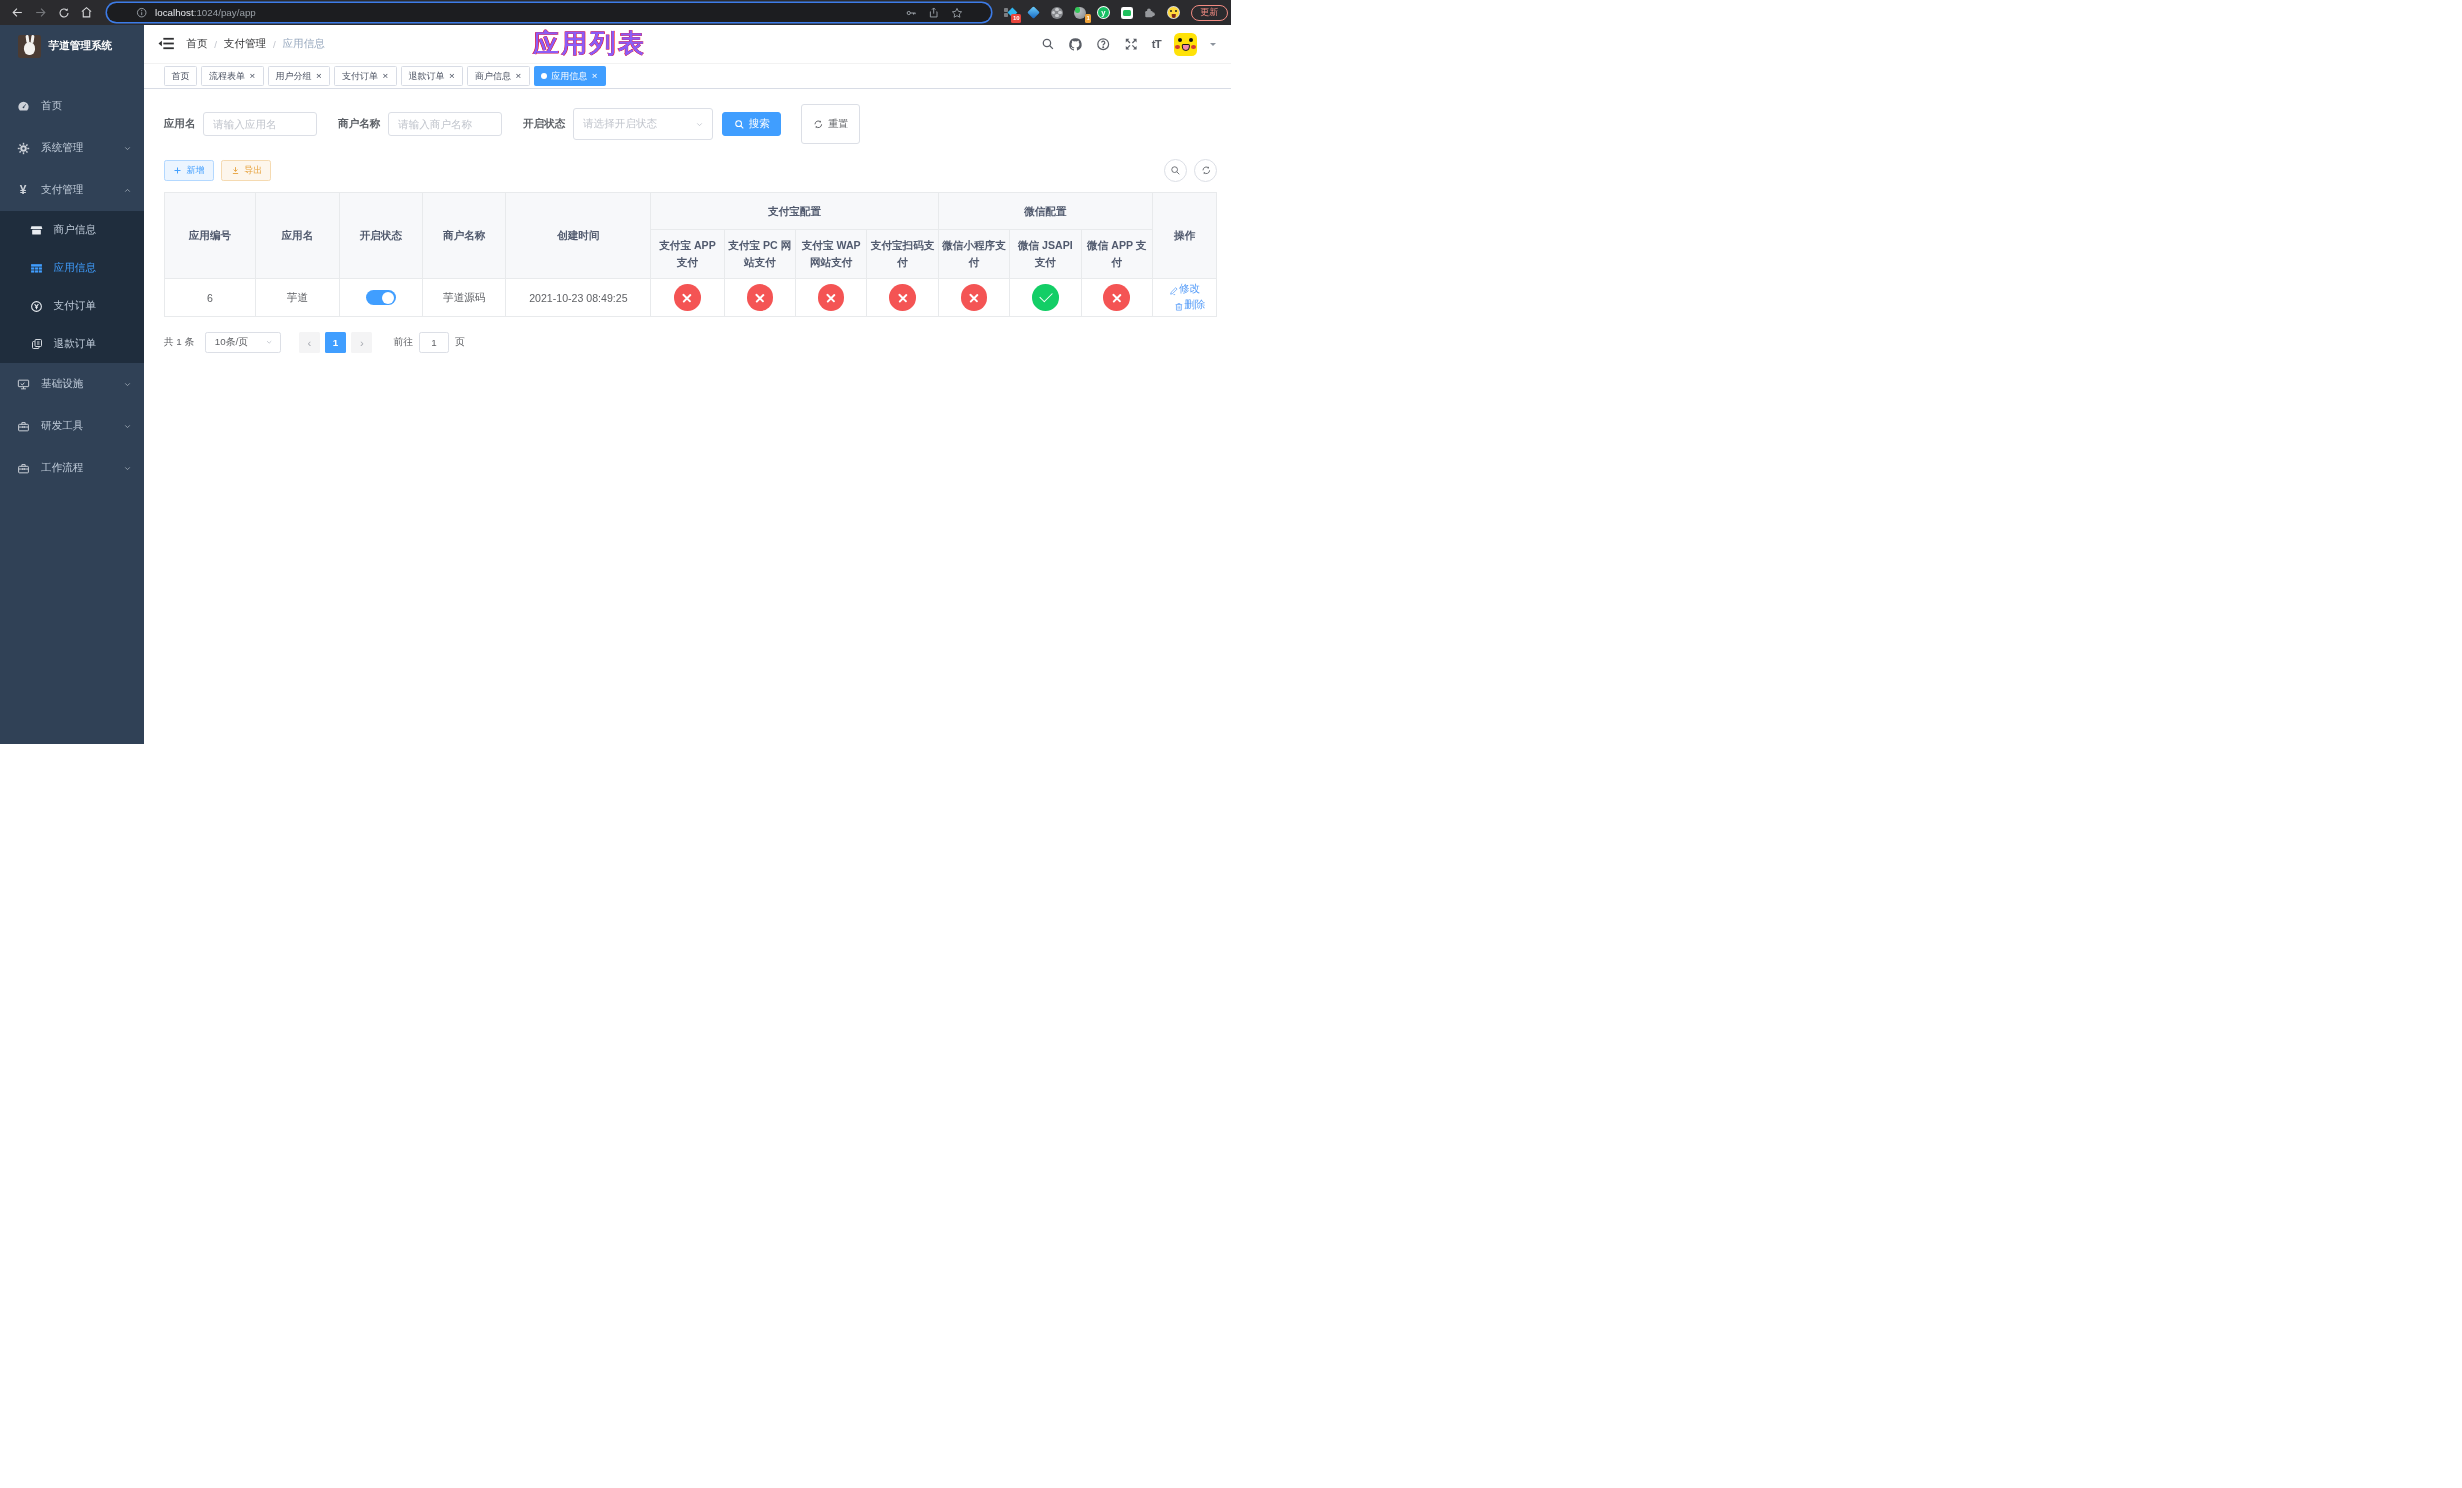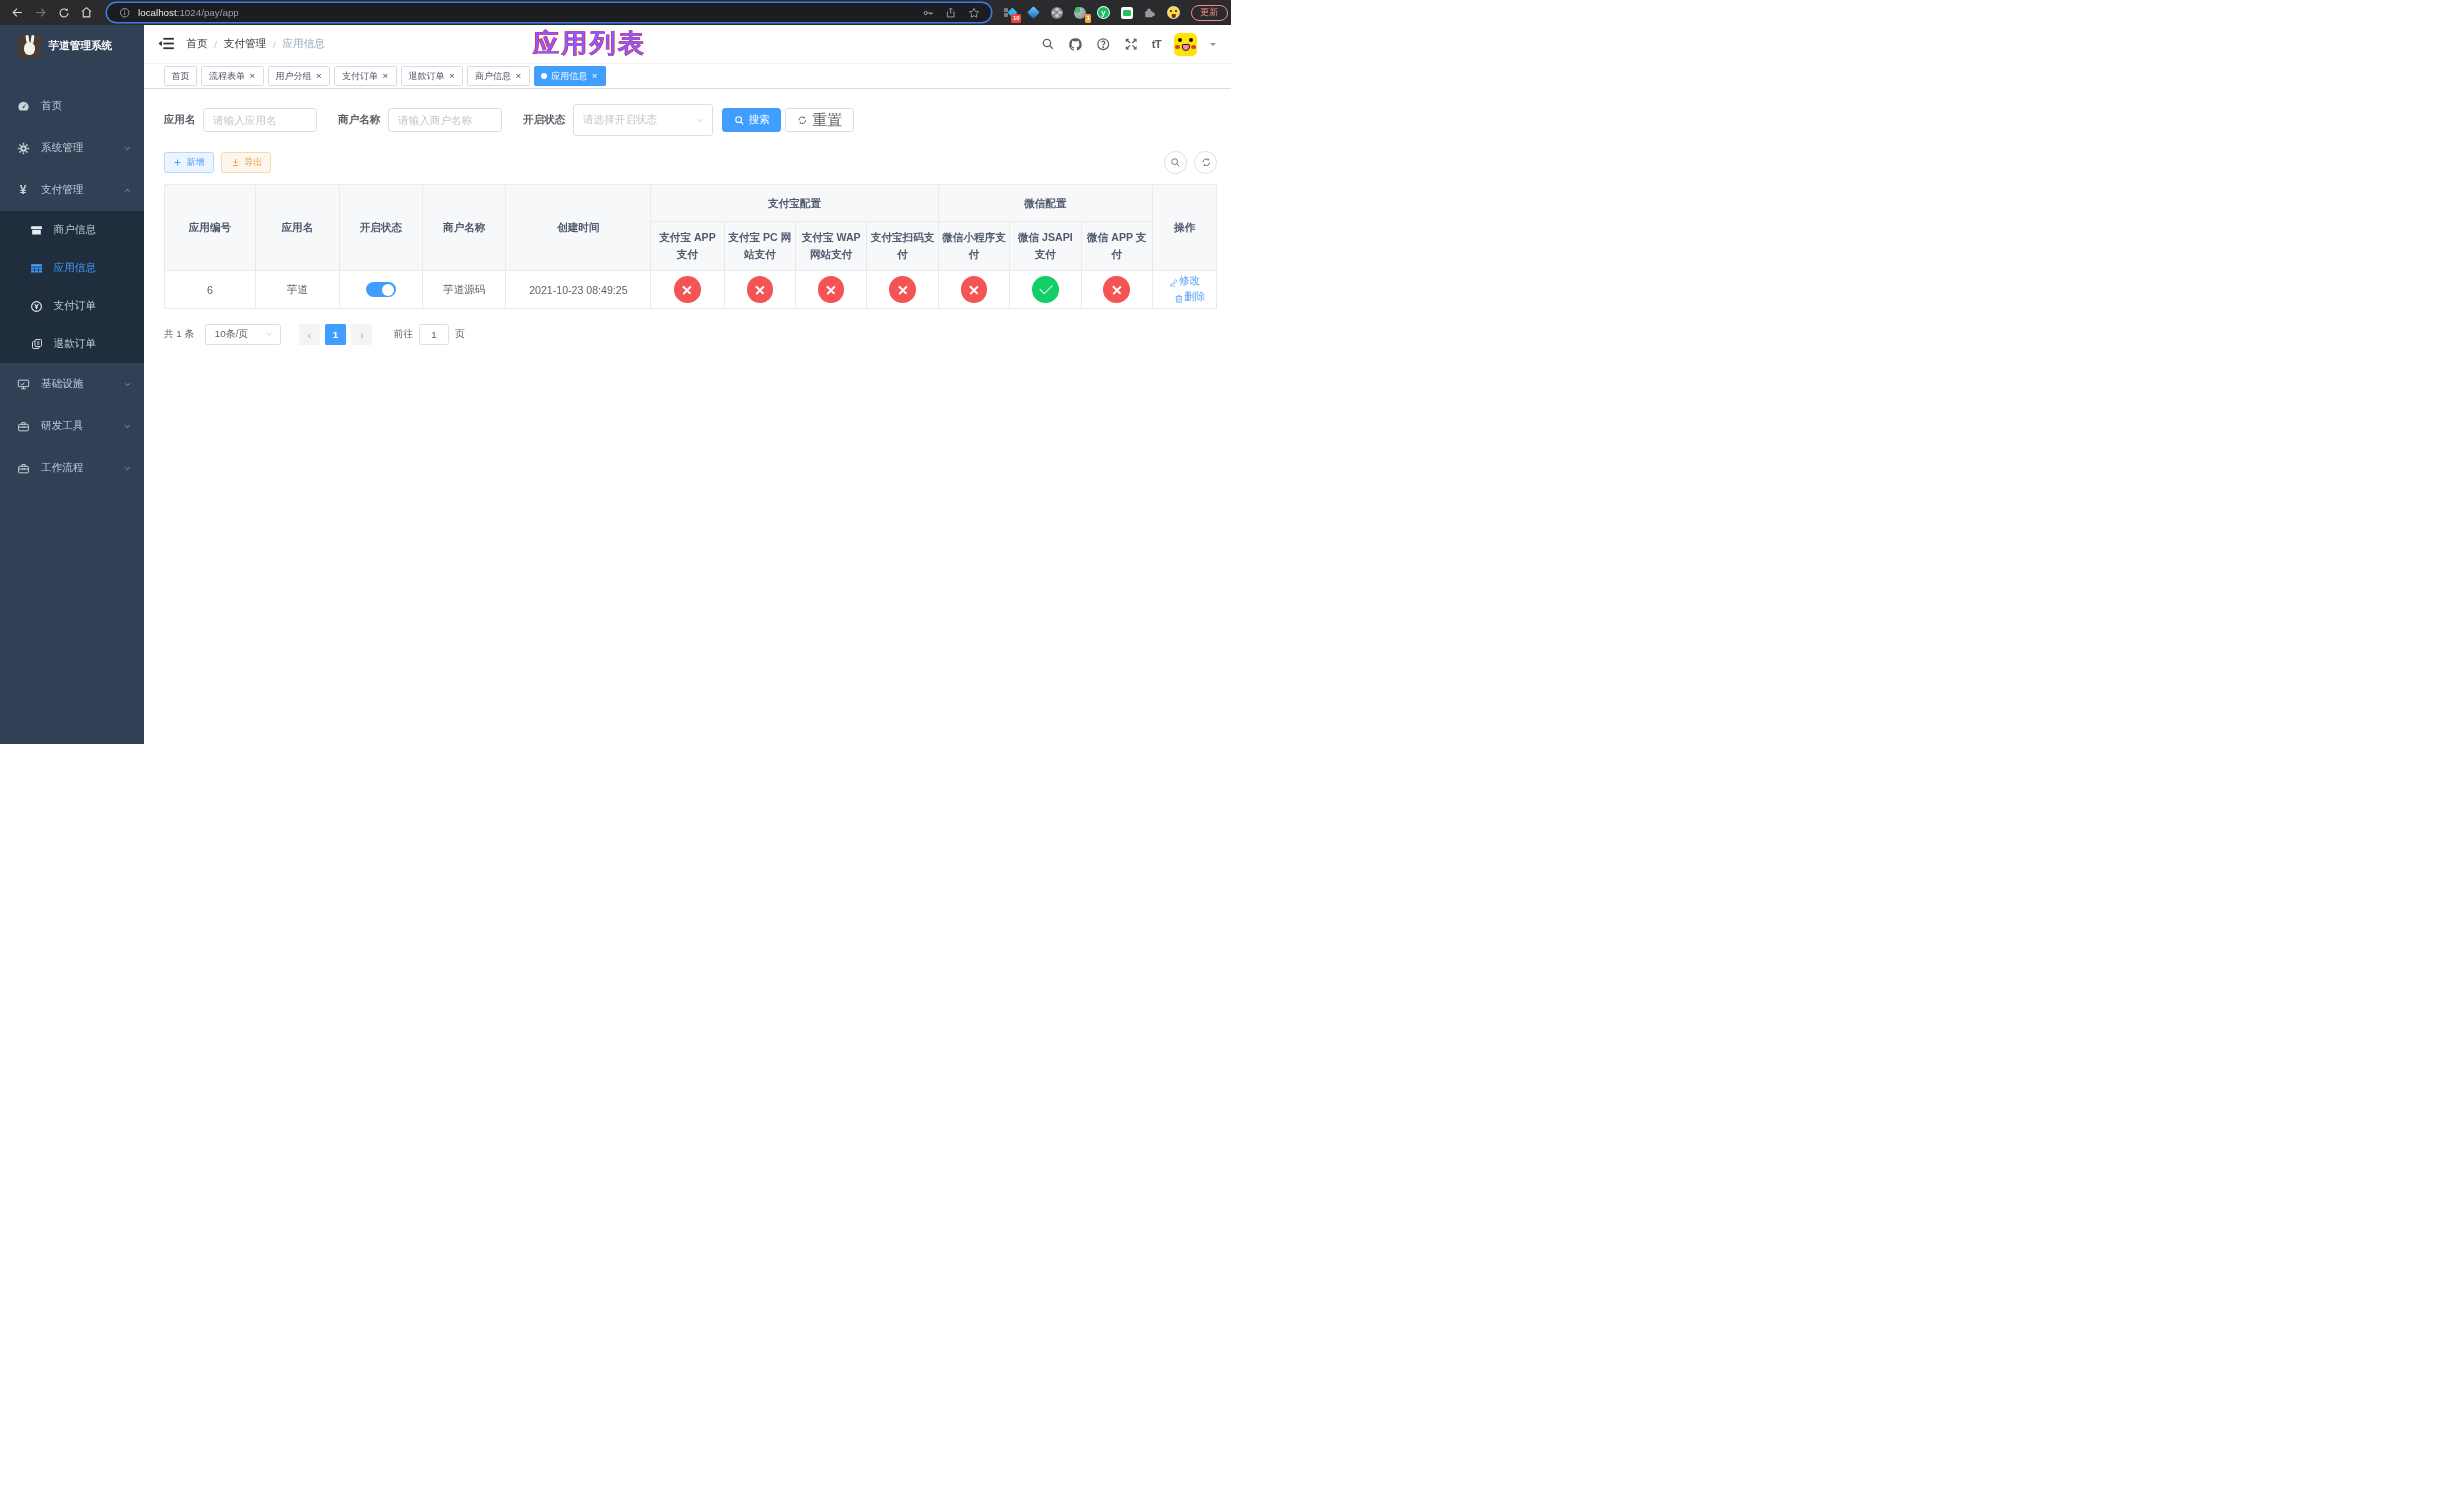--- a/index.html
+++ b/index.html
@@ -4,21 +4,21 @@
 <style>
   *{box-sizing:border-box;margin:0;padding:0}
   html,body{width:1231px;height:744px;overflow:hidden}
   body{font-family:"Liberation Sans","DejaVu Sans",sans-serif;background:#fff;position:relative}
   svg{display:block}
 
   
   .browser-bar{height:25px;background:#2b2b2e;display:flex;align-items:center;padding:0 6px;position:relative;z-index:5}
   .nav-btn{width:23px;height:21px;display:flex;align-items:center;justify-content:center;color:#d8d9db;border-radius:50%;cursor:pointer;flex:none}
   .nav-btn.disabled{color:#75777b}
-  .url-pill{width:884px;flex:none;height:19.7px;margin-left:9px;background:#1c1d20;border-radius:10.6px;box-shadow:0 0 0 1.5px #3d7ce8;display:flex;align-items:center;padding:0 10px;gap:6px}
+  .url-pill{width:884px;flex:none;height:19.7px;margin-left:9px;background:#1c1d20;border-radius:10.6px;box-shadow:0 0 0 1.5px #3d7ce8;display:flex;align-items:center;padding:0 27px;gap:6px}
   .url-text{font-size:9.8px;color:#e8eaed;white-space:nowrap}
   .url-rest{color:#9aa0a6}
   .pill-icon{color:#9aa0a6;flex:none;display:flex;align-items:center;justify-content:center;width:15px;height:15px;cursor:pointer}
   .pill-right{margin-left:auto;display:flex;gap:7.6px}
   .ext-bar{display:flex;align-items:center;gap:9.8px;margin-left:12px}
   .ext{position:relative;width:13.6px;height:13.6px;cursor:pointer;flex:none}
   .ext-badge{position:absolute;bottom:-3.8px;right:-4.5px;background:#e8453c;color:#fff;font-size:6px;line-height:7.6px;padding:0.8px 1.5px;border-radius:1.5px;font-weight:bold}
   .ext-badge.orange{background:#f0a33a}
   .sq{position:absolute;width:3.8px;height:3.8px;background:#7d7f83;border-radius:0.8px}
   .diamond{position:absolute;width:6.8px;height:6.8px;background:#2fb7f0;transform:rotate(45deg)}
@@ -93,21 +93,21 @@
   .content{flex:1;padding:15px 13.6px 0 19.7px;overflow:hidden}
   .filter-row{display:flex;align-items:center;margin-bottom:15px;font-size:10.6px}
   .f-label{font-weight:700;color:#5c6066;margin-right:7.6px;white-space:nowrap}
   .f-input{width:114px;height:24px;border:0.8px solid #dcdfe6;border-radius:3px;padding:8px 9px;font-size:10.6px;color:#606266;outline:none;font-family:inherit}
   .f-input::placeholder{color:#c0c4cc}
   .f-gap{width:21px;flex:none}
   .f-select{width:140px;height:32px;border:0.8px solid #dcdfe6;border-radius:3px;padding:0 7.6px 0 9px;display:flex;align-items:center;justify-content:space-between;color:#c0c4cc;cursor:pointer}
   .f-select .chev{color:#c0c4cc}
   .btn{display:inline-flex;align-items:center;justify-content:center;gap:4.5px;border-radius:3px;cursor:pointer;font-family:Liberation Mono, monospace;white-space:nowrap}
   .btn-search{height:24px;padding:0 10.6px;background:#409EFF;border:0.8px solid #409EFF;color:#fff;font-size:10.6px;margin-left:9px}
-  .btn-reset{height:24px;padding:0 10.6px;background:#fff;border:0.8px solid #dcdfe6;color:#606266;font-size:15px;margin-left:4px}
+  .btn-reset{height:40px;padding:0 10.6px;background:#fff;border:0.8px solid #dcdfe6;color:#606266;font-size:10px;margin-left:20px}
   .toolbar-row{display:flex;align-items:center;margin-bottom:10px}
   .btn-add{height:21px;padding:0 8.3px;background:#ecf5ff;border:0.8px solid #b3d8ff;color:#409EFF;font-size:9px;border-radius:2.3px;margin-right:7.6px}
   .btn-export{height:21px;padding:0 8.3px;background:#fdf6ec;border:0.8px solid #f5dab1;color:#e6a23c;font-size:9px;border-radius:2.3px}
   .right-tools{margin-left:auto;display:flex;gap:7.6px}
   .circle-btn{width:23px;height:23px;border-radius:50%;border:0.8px solid #dcdfe6;background:#fff;color:#5f6368;display:flex;align-items:center;justify-content:center;cursor:pointer}
 
   
   table{width:100%;border-collapse:collapse;table-layout:fixed;font-size:10.6px}
   th,td{border:0.8px solid #e8eaec;text-align:center;vertical-align:middle}
   th{background:#f7f8fa;color:#515a6e;font-weight:700;padding:4.5px 3px;line-height:16.7px}

